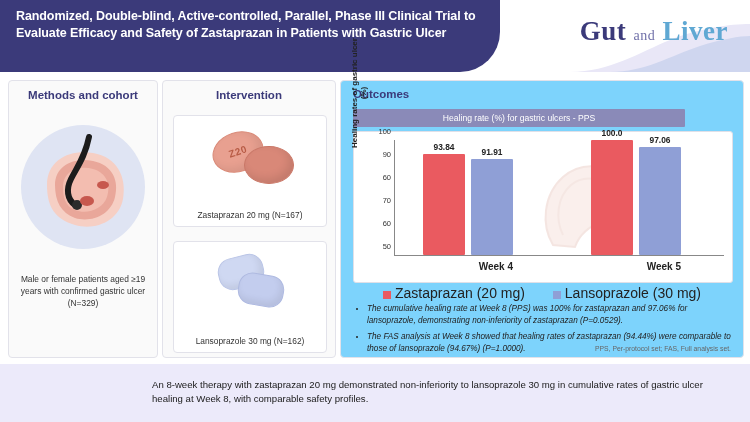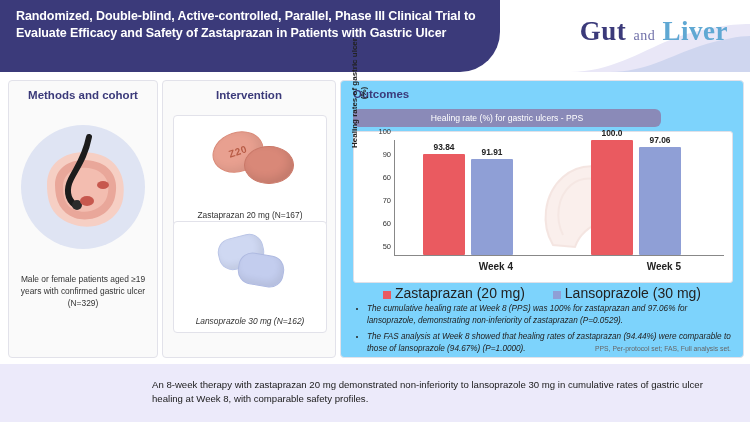--- a/index.html
+++ b/index.html
@@ -61,21 +61,21 @@
   }
 
   
   #intervention{left:162px;top:80px;width:172px;height:276px;}
   #intervention .panel-title{margin-top:8px;}
   .sub-card{
     position:absolute;left:10px;width:152px;
     background:#ffffff;border:1px solid #e2e2ea;border-radius:4px;
   }
   #card-z{top:34px;height:110px;}
-  #card-l{top:140px;height:110px;font-style:italic;}
+  #card-l{top:160px;height:110px;}
   .drug-caption{
     position:absolute;bottom:6px;left:0;width:100%;
     text-align:center;font-size:8.4px;color:#333;
   }
   .pill-z1{
     position:absolute;left:38px;top:16px;width:50px;height:38px;
     background:#e8a090;border:1px solid #d98a78;border-radius:50%/50%;
     transform:rotate(-18deg);
     box-shadow:inset -4px -4px 8px rgba(0,0,0,.08);
   }
@@ -98,22 +98,22 @@
     position:absolute;left:64px;top:32px;width:44px;height:30px;
     background:#c3cdee;border:1px solid #aeb9e0;border-radius:14px;
     transform:rotate(10deg);
     box-shadow:inset -3px -4px 7px rgba(0,0,0,.07);
   }
 
   
   #outcomes{left:340px;top:80px;width:402px;height:276px;background:#7dd3fc;}
   #outcomes .panel-title{margin-top:7px;text-align:left;margin-left:12px;}
   .chart-band{
-    position:absolute;left:12px;top:28px;width:308px;height:18px;
-    background:#8a8ab8;border-radius:6px;color:#fff;
+    position:absolute;left:12px;top:28px;width:332px;height:18px;
+    background:#8a8ab8;border-radius:1px;color:#fff;
     font-size:8.6px;text-align:center;line-height:18px;
   }
   .chart-area{
     position:absolute;left:12px;top:50px;width:378px;height:150px;
     background:#ffffff;border:1px solid #e0e0e8;border-radius:3px;
   }
   .y-label{
     position:absolute;left:-4px;top:18px;width:114px;
     transform:rotate(-90deg);transform-origin:left top;
     font-size:8px;font-weight:bold;color:#222;text-align:center;

